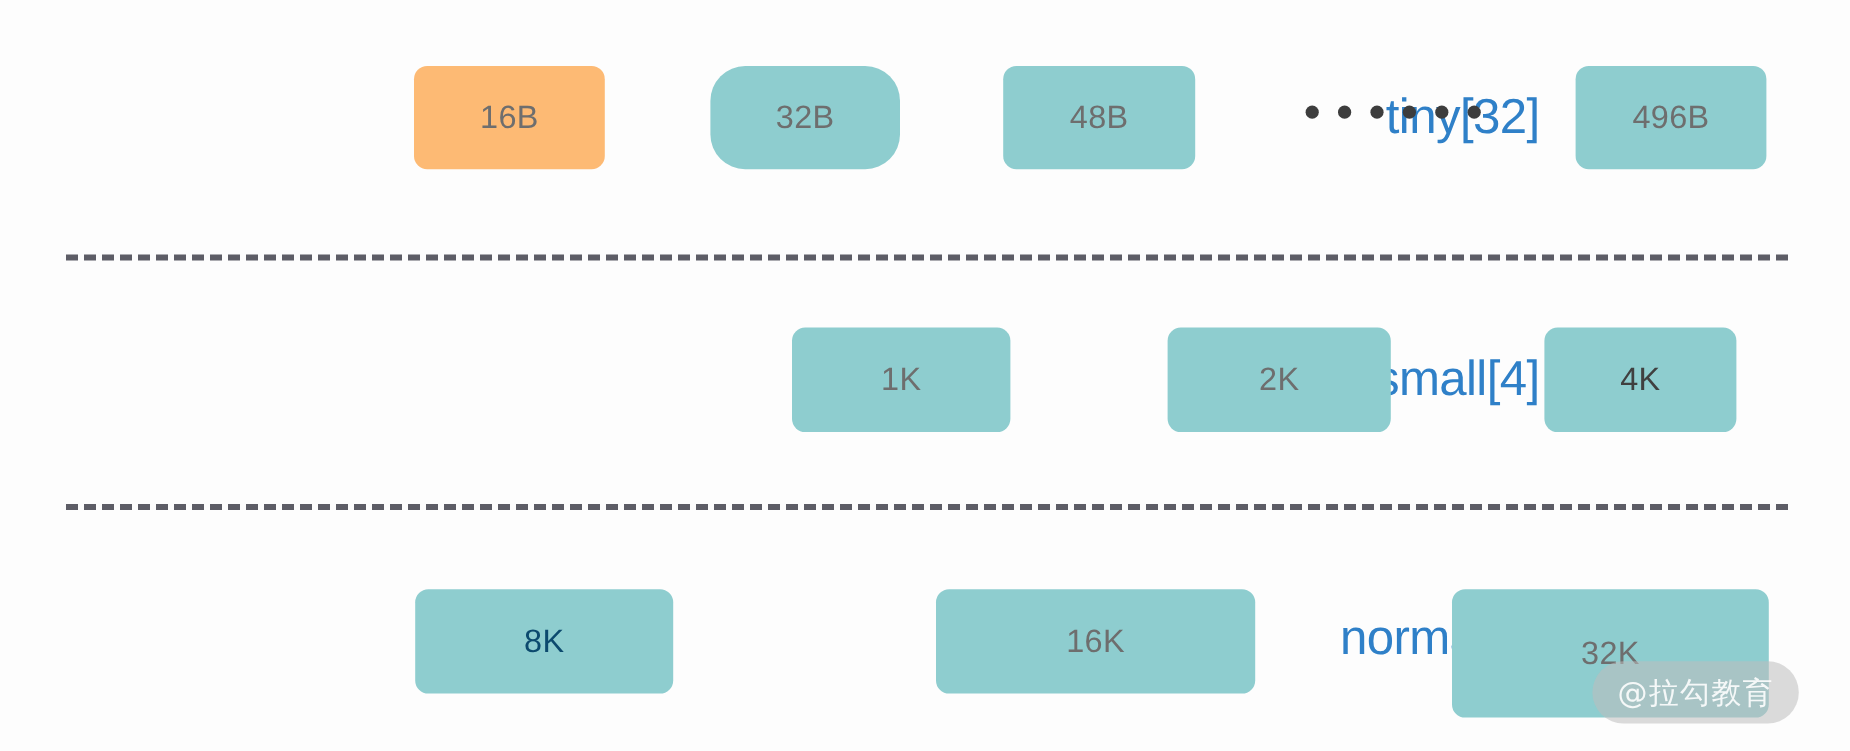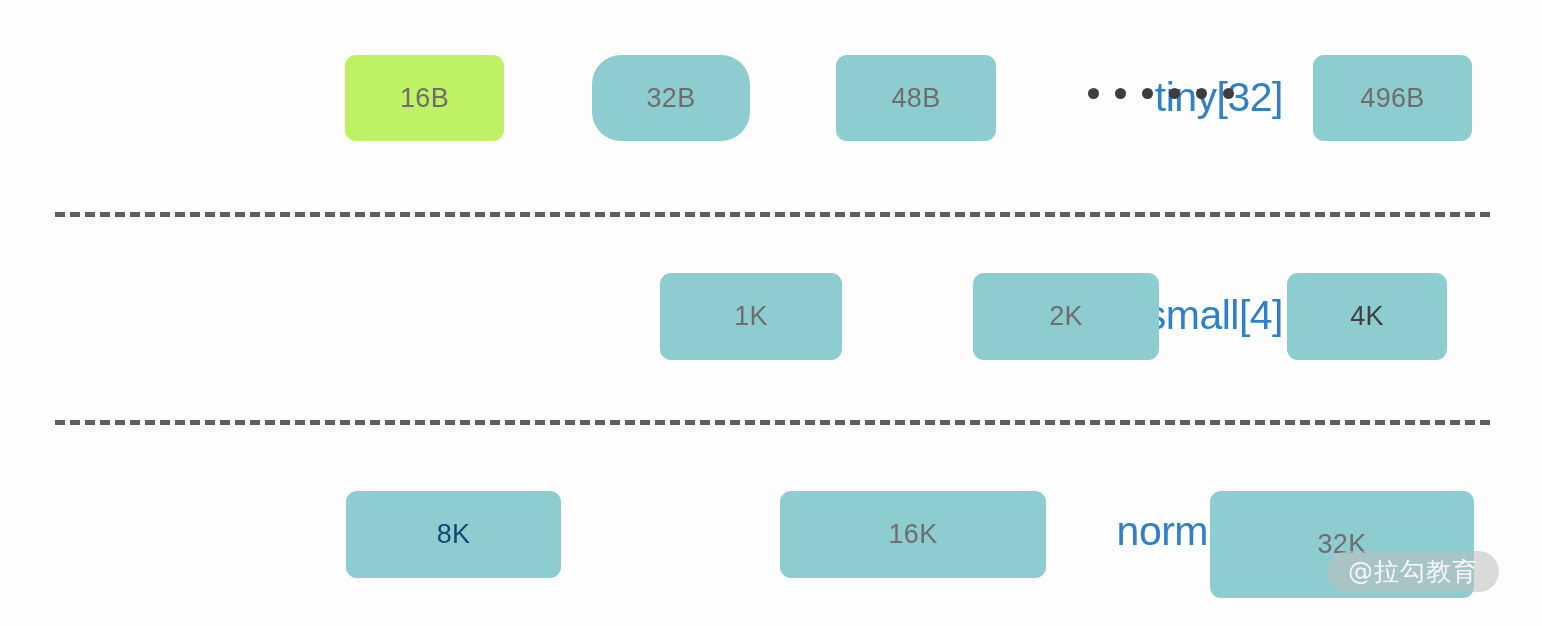--- a/index.html
+++ b/index.html
@@ -87,34 +87,34 @@
     white-space: nowrap;
   }
 </style>
 </head>
 <body>
 
 <div id="canvas">
     <div class="row-label" style="top: 77px; width: 1283px; left: 0px; padding-right: 1025px;">tiny[32]</div>
     <div class="row-label" style="top: 295px; width: 1283px; left: 0px; padding-right: 1025px;">small[4]</div>
     <div class="row-label" style="top: 511px; width: 1283px; left: 0px; padding-right: 1025px;">normal[3]</div>
-    <div class="block" style="left: 345px; top: 55px; width: 159px; height: 86px; background: #bef264; color: rgb(110, 110, 110);">16B</div>
+    <div class="block" style="left: 345px; top: 55px; width: 159px; height: 86px; background: #fdba74; color: rgb(110, 110, 110);">16B</div>
     <div class="block" style="left: 592px; top: 55px; width: 158px; height: 86px; background: rgb(142, 205, 207); color: rgb(110, 110, 110); border-radius: 29px;">32B</div>
     <div class="block" style="left: 836px; top: 55px; width: 160px; height: 86px; background: rgb(142, 205, 207); color: rgb(110, 110, 110);">48B</div>
     <div class="block" style="left: 1313px; top: 55px; width: 159px; height: 86px; background: rgb(142, 205, 207); color: rgb(110, 110, 110);">496B</div>
     <div class="ellipsis" style="left: 1088px; top: 88px;">
       <span class="dot" style="background: rgb(61, 61, 61);"></span>
       <span class="dot" style="background: rgb(61, 61, 61);"></span>
       <span class="dot" style="background: rgb(61, 61, 61);"></span>
       <span class="dot" style="background: rgb(61, 61, 61);"></span>
       <span class="dot" style="background: rgb(61, 61, 61);"></span>
       <span class="dot" style="background: rgb(61, 61, 61);"></span>
     </div>
     <div class="block" style="left: 660px; top: 273px; width: 182px; height: 87px; background: rgb(142, 205, 207); color: rgb(110, 110, 110);">1K</div>
     <div class="block" style="left: 973px; top: 273px; width: 186px; height: 87px; background: rgb(142, 205, 207); color: rgb(110, 110, 110);">2K</div>
     <div class="block" style="left: 1287px; top: 273px; width: 160px; height: 87px; background: rgb(142, 205, 207); color: #404040;">4K</div>
     <div class="block" style="left: 346px; top: 491px; width: 215px; height: 87px; background: rgb(142, 205, 207); color: #0c4a6e;">8K</div>
     <div class="block" style="left: 780px; top: 491px; width: 266px; height: 87px; background: rgb(142, 205, 207); color: rgb(110, 110, 110);">16K</div>
     <div class="block" style="left: 1210px; top: 491px; width: 264px; height: 107px; background: rgb(142, 205, 207); color: rgb(110, 110, 110);">32K</div>
     <div class="divider" style="left: 55px; top: 212px; width: 1435px; border-top-color: rgb(93, 93, 102);"></div>
     <div class="divider" style="left: 55px; top: 420px; width: 1435px; border-top-color: rgb(93, 93, 102);"></div>
-    <div class="watermark" style="left: 1327px; top: 551px; width: 172px; height: 41px;">@拉勾教育</div>
+    <div class="watermark" style="left: 1327px; top: 551px; width: 172px; height: 52px;">@拉勾教育</div>
   </div>
 
 </body></html>

